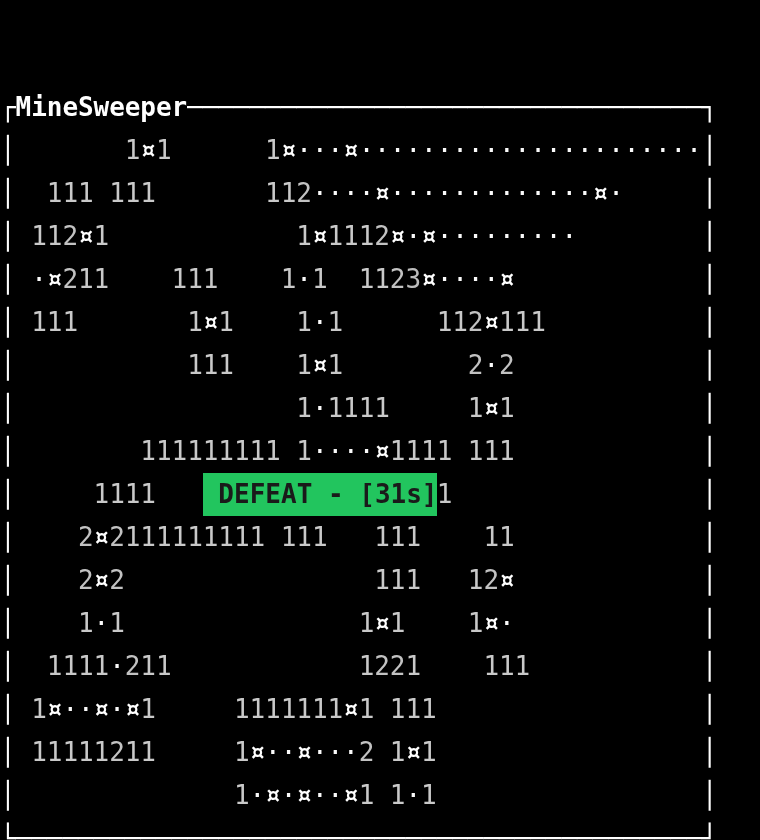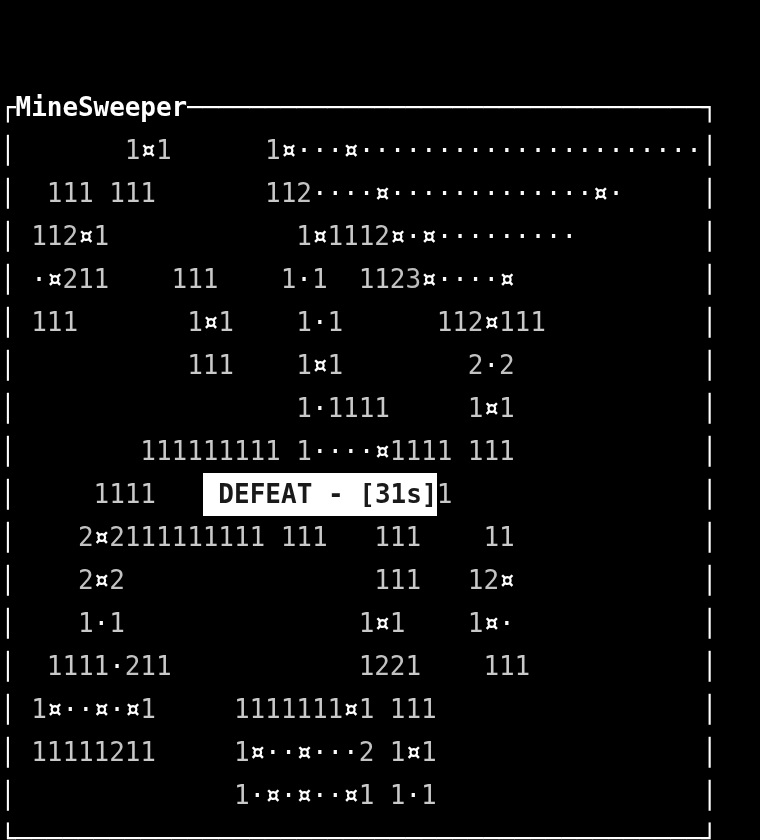--- a/index.html
+++ b/index.html
@@ -33,21 +33,21 @@
   
   .border { color: #ffffff; }
   .title  { color: #ffffff; font-weight: bold; }
   .n1 { color: #c9c9c9; }       
   .n2 { color: #c2c2c2; }
   .n3 { color: #bcbcbc; }
   .dot { color: #fafafa; }      
   .mine { color: #ffffff; font-weight: bold; } 
   .blank { color: #000; }
   .banner {
-    background: #ffffff;
+    background: #22c55e;
     color: #1a1a1a;
     font-weight: bold;
   }
 </style>
 </head>
 <body>
 
 <div class="screen">
   <div id="rows"><div class="row"><span class="cell border">┌</span><span class="cell title">M</span><span class="cell title">i</span><span class="cell title">n</span><span class="cell title">e</span><span class="cell title">S</span><span class="cell title">w</span><span class="cell title">e</span><span class="cell title">e</span><span class="cell title">p</span><span class="cell title">e</span><span class="cell title">r</span><span class="cell border">─</span><span class="cell border">─</span><span class="cell border">─</span><span class="cell border">─</span><span class="cell border">─</span><span class="cell border">─</span><span class="cell border">─</span><span class="cell border">─</span><span class="cell border">─</span><span class="cell border">─</span><span class="cell border">─</span><span class="cell border">─</span><span class="cell border">─</span><span class="cell border">─</span><span class="cell border">─</span><span class="cell border">─</span><span class="cell border">─</span><span class="cell border">─</span><span class="cell border">─</span><span class="cell border">─</span><span class="cell border">─</span><span class="cell border">─</span><span class="cell border">─</span><span class="cell border">─</span><span class="cell border">─</span><span class="cell border">─</span><span class="cell border">─</span><span class="cell border">─</span><span class="cell border">─</span><span class="cell border">─</span><span class="cell border">─</span><span class="cell border">─</span><span class="cell border">─</span><span class="cell border">┐</span></div><div class="row"><span class="cell border">│</span><span class="cell blank"> </span><span class="cell blank"> </span><span class="cell blank"> </span><span class="cell blank"> </span><span class="cell blank"> </span><span class="cell blank"> </span><span class="cell blank"> </span><span class="cell n1">1</span><span class="cell mine">¤</span><span class="cell n1">1</span><span class="cell blank"> </span><span class="cell blank"> </span><span class="cell blank"> </span><span class="cell blank"> </span><span class="cell blank"> </span><span class="cell blank"> </span><span class="cell n1">1</span><span class="cell mine">¤</span><span class="cell dot">·</span><span class="cell dot">·</span><span class="cell dot">·</span><span class="cell mine">¤</span><span class="cell dot">·</span><span class="cell dot">·</span><span class="cell dot">·</span><span class="cell dot">·</span><span class="cell dot">·</span><span class="cell dot">·</span><span class="cell dot">·</span><span class="cell dot">·</span><span class="cell dot">·</span><span class="cell dot">·</span><span class="cell dot">·</span><span class="cell dot">·</span><span class="cell dot">·</span><span class="cell dot">·</span><span class="cell dot">·</span><span class="cell dot">·</span><span class="cell dot">·</span><span class="cell dot">·</span><span class="cell dot">·</span><span class="cell dot">·</span><span class="cell dot">·</span><span class="cell dot">·</span><span class="cell border">│</span></div><div class="row"><span class="cell border">│</span><span class="cell blank"> </span><span class="cell blank"> </span><span class="cell n1">1</span><span class="cell n1">1</span><span class="cell n1">1</span><span class="cell blank"> </span><span class="cell n1">1</span><span class="cell n1">1</span><span class="cell n1">1</span><span class="cell blank"> </span><span class="cell blank"> </span><span class="cell blank"> </span><span class="cell blank"> </span><span class="cell blank"> </span><span class="cell blank"> </span><span class="cell blank"> </span><span class="cell n1">1</span><span class="cell n1">1</span><span class="cell n2">2</span><span class="cell dot">·</span><span class="cell dot">·</span><span class="cell dot">·</span><span class="cell dot">·</span><span class="cell mine">¤</span><span class="cell dot">·</span><span class="cell dot">·</span><span class="cell dot">·</span><span class="cell dot">·</span><span class="cell dot">·</span><span class="cell dot">·</span><span class="cell dot">·</span><span class="cell dot">·</span><span class="cell dot">·</span><span class="cell dot">·</span><span class="cell dot">·</span><span class="cell dot">·</span><span class="cell dot">·</span><span class="cell mine">¤</span><span class="cell dot">·</span><span class="cell blank"> </span><span class="cell blank"> </span><span class="cell blank"> </span><span class="cell blank"> </span><span class="cell blank"> </span><span class="cell border">│</span></div><div class="row"><span class="cell border">│</span><span class="cell blank"> </span><span class="cell n1">1</span><span class="cell n1">1</span><span class="cell n2">2</span><span class="cell mine">¤</span><span class="cell n1">1</span><span class="cell blank"> </span><span class="cell blank"> </span><span class="cell blank"> </span><span class="cell blank"> </span><span class="cell blank"> </span><span class="cell blank"> </span><span class="cell blank"> </span><span class="cell blank"> </span><span class="cell blank"> </span><span class="cell blank"> </span><span class="cell blank"> </span><span class="cell blank"> </span><span class="cell n1">1</span><span class="cell mine">¤</span><span class="cell n1">1</span><span class="cell n1">1</span><span class="cell n1">1</span><span class="cell n2">2</span><span class="cell mine">¤</span><span class="cell dot">·</span><span class="cell mine">¤</span><span class="cell dot">·</span><span class="cell dot">·</span><span class="cell dot">·</span><span class="cell dot">·</span><span class="cell dot">·</span><span class="cell dot">·</span><span class="cell dot">·</span><span class="cell dot">·</span><span class="cell dot">·</span><span class="cell blank"> </span><span class="cell blank"> </span><span class="cell blank"> </span><span class="cell blank"> </span><span class="cell blank"> </span><span class="cell blank"> </span><span class="cell blank"> </span><span class="cell blank"> </span><span class="cell border">│</span></div><div class="row"><span class="cell border">│</span><span class="cell blank"> </span><span class="cell dot">·</span><span class="cell mine">¤</span><span class="cell n2">2</span><span class="cell n1">1</span><span class="cell n1">1</span><span class="cell blank"> </span><span class="cell blank"> </span><span class="cell blank"> </span><span class="cell blank"> </span><span class="cell n1">1</span><span class="cell n1">1</span><span class="cell n1">1</span><span class="cell blank"> </span><span class="cell blank"> </span><span class="cell blank"> </span><span class="cell blank"> </span><span class="cell n1">1</span><span class="cell dot">·</span><span class="cell n1">1</span><span class="cell blank"> </span><span class="cell blank"> </span><span class="cell n1">1</span><span class="cell n1">1</span><span class="cell n2">2</span><span class="cell n3">3</span><span class="cell mine">¤</span><span class="cell dot">·</span><span class="cell dot">·</span><span class="cell dot">·</span><span class="cell dot">·</span><span class="cell mine">¤</span><span class="cell blank"> </span><span class="cell blank"> </span><span class="cell blank"> </span><span class="cell blank"> </span><span class="cell blank"> </span><span class="cell blank"> </span><span class="cell blank"> </span><span class="cell blank"> </span><span class="cell blank"> </span><span class="cell blank"> </span><span class="cell blank"> </span><span class="cell blank"> </span><span class="cell border">│</span></div><div class="row"><span class="cell border">│</span><span class="cell blank"> </span><span class="cell n1">1</span><span class="cell n1">1</span><span class="cell n1">1</span><span class="cell blank"> </span><span class="cell blank"> </span><span class="cell blank"> </span><span class="cell blank"> </span><span class="cell blank"> </span><span class="cell blank"> </span><span class="cell blank"> </span><span class="cell n1">1</span><span class="cell mine">¤</span><span class="cell n1">1</span><span class="cell blank"> </span><span class="cell blank"> </span><span class="cell blank"> </span><span class="cell blank"> </span><span class="cell n1">1</span><span class="cell dot">·</span><span class="cell n1">1</span><span class="cell blank"> </span><span class="cell blank"> </span><span class="cell blank"> </span><span class="cell blank"> </span><span class="cell blank"> </span><span class="cell blank"> </span><span class="cell n1">1</span><span class="cell n1">1</span><span class="cell n2">2</span><span class="cell mine">¤</span><span class="cell n1">1</span><span class="cell n1">1</span><span class="cell n1">1</span><span class="cell blank"> </span><span class="cell blank"> </span><span class="cell blank"> </span><span class="cell blank"> </span><span class="cell blank"> </span><span class="cell blank"> </span><span class="cell blank"> </span><span class="cell blank"> </span><span class="cell blank"> </span><span class="cell blank"> </span><span class="cell border">│</span></div><div class="row"><span class="cell border">│</span><span class="cell blank"> </span><span class="cell blank"> </span><span class="cell blank"> </span><span class="cell blank"> </span><span class="cell blank"> </span><span class="cell blank"> </span><span class="cell blank"> </span><span class="cell blank"> </span><span class="cell blank"> </span><span class="cell blank"> </span><span class="cell blank"> </span><span class="cell n1">1</span><span class="cell n1">1</span><span class="cell n1">1</span><span class="cell blank"> </span><span class="cell blank"> </span><span class="cell blank"> </span><span class="cell blank"> </span><span class="cell n1">1</span><span class="cell mine">¤</span><span class="cell n1">1</span><span class="cell blank"> </span><span class="cell blank"> </span><span class="cell blank"> </span><span class="cell blank"> </span><span class="cell blank"> </span><span class="cell blank"> </span><span class="cell blank"> </span><span class="cell blank"> </span><span class="cell n2">2</span><span class="cell dot">·</span><span class="cell n2">2</span><span class="cell blank"> </span><span class="cell blank"> </span><span class="cell blank"> </span><span class="cell blank"> </span><span class="cell blank"> </span><span class="cell blank"> </span><span class="cell blank"> </span><span class="cell blank"> </span><span class="cell blank"> </span><span class="cell blank"> </span><span class="cell blank"> </span><span class="cell blank"> </span><span class="cell border">│</span></div><div class="row"><span class="cell border">│</span><span class="cell blank"> </span><span class="cell blank"> </span><span class="cell blank"> </span><span class="cell blank"> </span><span class="cell blank"> </span><span class="cell blank"> </span><span class="cell blank"> </span><span class="cell blank"> </span><span class="cell blank"> </span><span class="cell blank"> </span><span class="cell blank"> </span><span class="cell blank"> </span><span class="cell blank"> </span><span class="cell blank"> </span><span class="cell blank"> </span><span class="cell blank"> </span><span class="cell blank"> </span><span class="cell blank"> </span><span class="cell n1">1</span><span class="cell dot">·</span><span class="cell n1">1</span><span class="cell n1">1</span><span class="cell n1">1</span><span class="cell n1">1</span><span class="cell blank"> </span><span class="cell blank"> </span><span class="cell blank"> </span><span class="cell blank"> </span><span class="cell blank"> </span><span class="cell n1">1</span><span class="cell mine">¤</span><span class="cell n1">1</span><span class="cell blank"> </span><span class="cell blank"> </span><span class="cell blank"> </span><span class="cell blank"> </span><span class="cell blank"> </span><span class="cell blank"> </span><span class="cell blank"> </span><span class="cell blank"> </span><span class="cell blank"> </span><span class="cell blank"> </span><span class="cell blank"> </span><span class="cell blank"> </span><span class="cell border">│</span></div><div class="row"><span class="cell border">│</span><span class="cell blank"> </span><span class="cell blank"> </span><span class="cell blank"> </span><span class="cell blank"> </span><span class="cell blank"> </span><span class="cell blank"> </span><span class="cell blank"> </span><span class="cell blank"> </span><span class="cell n1">1</span><span class="cell n1">1</span><span class="cell n1">1</span><span class="cell n1">1</span><span class="cell n1">1</span><span class="cell n1">1</span><span class="cell n1">1</span><span class="cell n1">1</span><span class="cell n1">1</span><span class="cell blank"> </span><span class="cell n1">1</span><span class="cell dot">·</span><span class="cell dot">·</span><span class="cell dot">·</span><span class="cell dot">·</span><span class="cell mine">¤</span><span class="cell n1">1</span><span class="cell n1">1</span><span class="cell n1">1</span><span class="cell n1">1</span><span class="cell blank"> </span><span class="cell n1">1</span><span class="cell n1">1</span><span class="cell n1">1</span><span class="cell blank"> </span><span class="cell blank"> </span><span class="cell blank"> </span><span class="cell blank"> </span><span class="cell blank"> </span><span class="cell blank"> </span><span class="cell blank"> </span><span class="cell blank"> </span><span class="cell blank"> </span><span class="cell blank"> </span><span class="cell blank"> </span><span class="cell blank"> </span><span class="cell border">│</span></div><div class="row"><span class="cell border">│</span><span class="cell blank"> </span><span class="cell blank"> </span><span class="cell blank"> </span><span class="cell blank"> </span><span class="cell blank"> </span><span class="cell n1">1</span><span class="cell n1">1</span><span class="cell n1">1</span><span class="cell n1">1</span><span class="cell blank"> </span><span class="cell blank"> </span><span class="cell blank"> </span><span class="cell banner" style="width: 234px; text-align: center;"> DEFEAT - [31s] </span><span class="cell n1">1</span><span class="cell blank"> </span><span class="cell blank"> </span><span class="cell blank"> </span><span class="cell blank"> </span><span class="cell blank"> </span><span class="cell blank"> </span><span class="cell blank"> </span><span class="cell blank"> </span><span class="cell blank"> </span><span class="cell blank"> </span><span class="cell blank"> </span><span class="cell blank"> </span><span class="cell blank"> </span><span class="cell blank"> </span><span class="cell blank"> </span><span class="cell blank"> </span><span class="cell border">│</span></div><div class="row"><span class="cell border">│</span><span class="cell blank"> </span><span class="cell blank"> </span><span class="cell blank"> </span><span class="cell blank"> </span><span class="cell n2">2</span><span class="cell mine">¤</span><span class="cell n2">2</span><span class="cell n1">1</span><span class="cell n1">1</span><span class="cell n1">1</span><span class="cell n1">1</span><span class="cell n1">1</span><span class="cell n1">1</span><span class="cell n1">1</span><span class="cell n1">1</span><span class="cell n1">1</span><span class="cell blank"> </span><span class="cell n1">1</span><span class="cell n1">1</span><span class="cell n1">1</span><span class="cell blank"> </span><span class="cell blank"> </span><span class="cell blank"> </span><span class="cell n1">1</span><span class="cell n1">1</span><span class="cell n1">1</span><span class="cell blank"> </span><span class="cell blank"> </span><span class="cell blank"> </span><span class="cell blank"> </span><span class="cell n1">1</span><span class="cell n1">1</span><span class="cell blank"> </span><span class="cell blank"> </span><span class="cell blank"> </span><span class="cell blank"> </span><span class="cell blank"> </span><span class="cell blank"> </span><span class="cell blank"> </span><span class="cell blank"> </span><span class="cell blank"> </span><span class="cell blank"> </span><span class="cell blank"> </span><span class="cell blank"> </span><span class="cell border">│</span></div><div class="row"><span class="cell border">│</span><span class="cell blank"> </span><span class="cell blank"> </span><span class="cell blank"> </span><span class="cell blank"> </span><span class="cell n2">2</span><span class="cell mine">¤</span><span class="cell n2">2</span><span class="cell blank"> </span><span class="cell blank"> </span><span class="cell blank"> </span><span class="cell blank"> </span><span class="cell blank"> </span><span class="cell blank"> </span><span class="cell blank"> </span><span class="cell blank"> </span><span class="cell blank"> </span><span class="cell blank"> </span><span class="cell blank"> </span><span class="cell blank"> </span><span class="cell blank"> </span><span class="cell blank"> </span><span class="cell blank"> </span><span class="cell blank"> </span><span class="cell n1">1</span><span class="cell n1">1</span><span class="cell n1">1</span><span class="cell blank"> </span><span class="cell blank"> </span><span class="cell blank"> </span><span class="cell n1">1</span><span class="cell n2">2</span><span class="cell mine">¤</span><span class="cell blank"> </span><span class="cell blank"> </span><span class="cell blank"> </span><span class="cell blank"> </span><span class="cell blank"> </span><span class="cell blank"> </span><span class="cell blank"> </span><span class="cell blank"> </span><span class="cell blank"> </span><span class="cell blank"> </span><span class="cell blank"> </span><span class="cell blank"> </span><span class="cell border">│</span></div><div class="row"><span class="cell border">│</span><span class="cell blank"> </span><span class="cell blank"> </span><span class="cell blank"> </span><span class="cell blank"> </span><span class="cell n1">1</span><span class="cell dot">·</span><span class="cell n1">1</span><span class="cell blank"> </span><span class="cell blank"> </span><span class="cell blank"> </span><span class="cell blank"> </span><span class="cell blank"> </span><span class="cell blank"> </span><span class="cell blank"> </span><span class="cell blank"> </span><span class="cell blank"> </span><span class="cell blank"> </span><span class="cell blank"> </span><span class="cell blank"> </span><span class="cell blank"> </span><span class="cell blank"> </span><span class="cell blank"> </span><span class="cell n1">1</span><span class="cell mine">¤</span><span class="cell n1">1</span><span class="cell blank"> </span><span class="cell blank"> </span><span class="cell blank"> </span><span class="cell blank"> </span><span class="cell n1">1</span><span class="cell mine">¤</span><span class="cell dot">·</span><span class="cell blank"> </span><span class="cell blank"> </span><span class="cell blank"> </span><span class="cell blank"> </span><span class="cell blank"> </span><span class="cell blank"> </span><span class="cell blank"> </span><span class="cell blank"> </span><span class="cell blank"> </span><span class="cell blank"> </span><span class="cell blank"> </span><span class="cell blank"> </span><span class="cell border">│</span></div><div class="row"><span class="cell border">│</span><span class="cell blank"> </span><span class="cell blank"> </span><span class="cell n1">1</span><span class="cell n1">1</span><span class="cell n1">1</span><span class="cell n1">1</span><span class="cell dot">·</span><span class="cell n2">2</span><span class="cell n1">1</span><span class="cell n1">1</span><span class="cell blank"> </span><span class="cell blank"> </span><span class="cell blank"> </span><span class="cell blank"> </span><span class="cell blank"> </span><span class="cell blank"> </span><span class="cell blank"> </span><span class="cell blank"> </span><span class="cell blank"> </span><span class="cell blank"> </span><span class="cell blank"> </span><span class="cell blank"> </span><span class="cell n1">1</span><span class="cell n2">2</span><span class="cell n2">2</span><span class="cell n1">1</span><span class="cell blank"> </span><span class="cell blank"> </span><span class="cell blank"> </span><span class="cell blank"> </span><span class="cell n1">1</span><span class="cell n1">1</span><span class="cell n1">1</span><span class="cell blank"> </span><span class="cell blank"> </span><span class="cell blank"> </span><span class="cell blank"> </span><span class="cell blank"> </span><span class="cell blank"> </span><span class="cell blank"> </span><span class="cell blank"> </span><span class="cell blank"> </span><span class="cell blank"> </span><span class="cell blank"> </span><span class="cell border">│</span></div><div class="row"><span class="cell border">│</span><span class="cell blank"> </span><span class="cell n1">1</span><span class="cell mine">¤</span><span class="cell dot">·</span><span class="cell dot">·</span><span class="cell mine">¤</span><span class="cell dot">·</span><span class="cell mine">¤</span><span class="cell n1">1</span><span class="cell blank"> </span><span class="cell blank"> </span><span class="cell blank"> </span><span class="cell blank"> </span><span class="cell blank"> </span><span class="cell n1">1</span><span class="cell n1">1</span><span class="cell n1">1</span><span class="cell n1">1</span><span class="cell n1">1</span><span class="cell n1">1</span><span class="cell n1">1</span><span class="cell mine">¤</span><span class="cell n1">1</span><span class="cell blank"> </span><span class="cell n1">1</span><span class="cell n1">1</span><span class="cell n1">1</span><span class="cell blank"> </span><span class="cell blank"> </span><span class="cell blank"> </span><span class="cell blank"> </span><span class="cell blank"> </span><span class="cell blank"> </span><span class="cell blank"> </span><span class="cell blank"> </span><span class="cell blank"> </span><span class="cell blank"> </span><span class="cell blank"> </span><span class="cell blank"> </span><span class="cell blank"> </span><span class="cell blank"> </span><span class="cell blank"> </span><span class="cell blank"> </span><span class="cell blank"> </span><span class="cell border">│</span></div><div class="row"><span class="cell border">│</span><span class="cell blank"> </span><span class="cell n1">1</span><span class="cell n1">1</span><span class="cell n1">1</span><span class="cell n1">1</span><span class="cell n1">1</span><span class="cell n2">2</span><span class="cell n1">1</span><span class="cell n1">1</span><span class="cell blank"> </span><span class="cell blank"> </span><span class="cell blank"> </span><span class="cell blank"> </span><span class="cell blank"> </span><span class="cell n1">1</span><span class="cell mine">¤</span><span class="cell dot">·</span><span class="cell dot">·</span><span class="cell mine">¤</span><span class="cell dot">·</span><span class="cell dot">·</span><span class="cell dot">·</span><span class="cell n2">2</span><span class="cell blank"> </span><span class="cell n1">1</span><span class="cell mine">¤</span><span class="cell n1">1</span><span class="cell blank"> </span><span class="cell blank"> </span><span class="cell blank"> </span><span class="cell blank"> </span><span class="cell blank"> </span><span class="cell blank"> </span><span class="cell blank"> </span><span class="cell blank"> </span><span class="cell blank"> </span><span class="cell blank"> </span><span class="cell blank"> </span><span class="cell blank"> </span><span class="cell blank"> </span><span class="cell blank"> </span><span class="cell blank"> </span><span class="cell blank"> </span><span class="cell blank"> </span><span class="cell border">│</span></div><div class="row"><span class="cell border">│</span><span class="cell blank"> </span><span class="cell blank"> </span><span class="cell blank"> </span><span class="cell blank"> </span><span class="cell blank"> </span><span class="cell blank"> </span><span class="cell blank"> </span><span class="cell blank"> </span><span class="cell blank"> </span><span class="cell blank"> </span><span class="cell blank"> </span><span class="cell blank"> </span><span class="cell blank"> </span><span class="cell blank"> </span><span class="cell n1">1</span><span class="cell dot">·</span><span class="cell mine">¤</span><span class="cell dot">·</span><span class="cell mine">¤</span><span class="cell dot">·</span><span class="cell dot">·</span><span class="cell mine">¤</span><span class="cell n1">1</span><span class="cell blank"> </span><span class="cell n1">1</span><span class="cell dot">·</span><span class="cell n1">1</span><span class="cell blank"> </span><span class="cell blank"> </span><span class="cell blank"> </span><span class="cell blank"> </span><span class="cell blank"> </span><span class="cell blank"> </span><span class="cell blank"> </span><span class="cell blank"> </span><span class="cell blank"> </span><span class="cell blank"> </span><span class="cell blank"> </span><span class="cell blank"> </span><span class="cell blank"> </span><span class="cell blank"> </span><span class="cell blank"> </span><span class="cell blank"> </span><span class="cell blank"> </span><span class="cell border">│</span></div><div class="row"><span class="cell border">└</span><span class="cell border">─</span><span class="cell border">─</span><span class="cell border">─</span><span class="cell border">─</span><span class="cell border">─</span><span class="cell border">─</span><span class="cell border">─</span><span class="cell border">─</span><span class="cell border">─</span><span class="cell border">─</span><span class="cell border">─</span><span class="cell border">─</span><span class="cell border">─</span><span class="cell border">─</span><span class="cell border">─</span><span class="cell border">─</span><span class="cell border">─</span><span class="cell border">─</span><span class="cell border">─</span><span class="cell border">─</span><span class="cell border">─</span><span class="cell border">─</span><span class="cell border">─</span><span class="cell border">─</span><span class="cell border">─</span><span class="cell border">─</span><span class="cell border">─</span><span class="cell border">─</span><span class="cell border">─</span><span class="cell border">─</span><span class="cell border">─</span><span class="cell border">─</span><span class="cell border">─</span><span class="cell border">─</span><span class="cell border">─</span><span class="cell border">─</span><span class="cell border">─</span><span class="cell border">─</span><span class="cell border">─</span><span class="cell border">─</span><span class="cell border">─</span><span class="cell border">─</span><span class="cell border">─</span><span class="cell border">─</span><span class="cell border">┘</span></div></div>
 </div>

